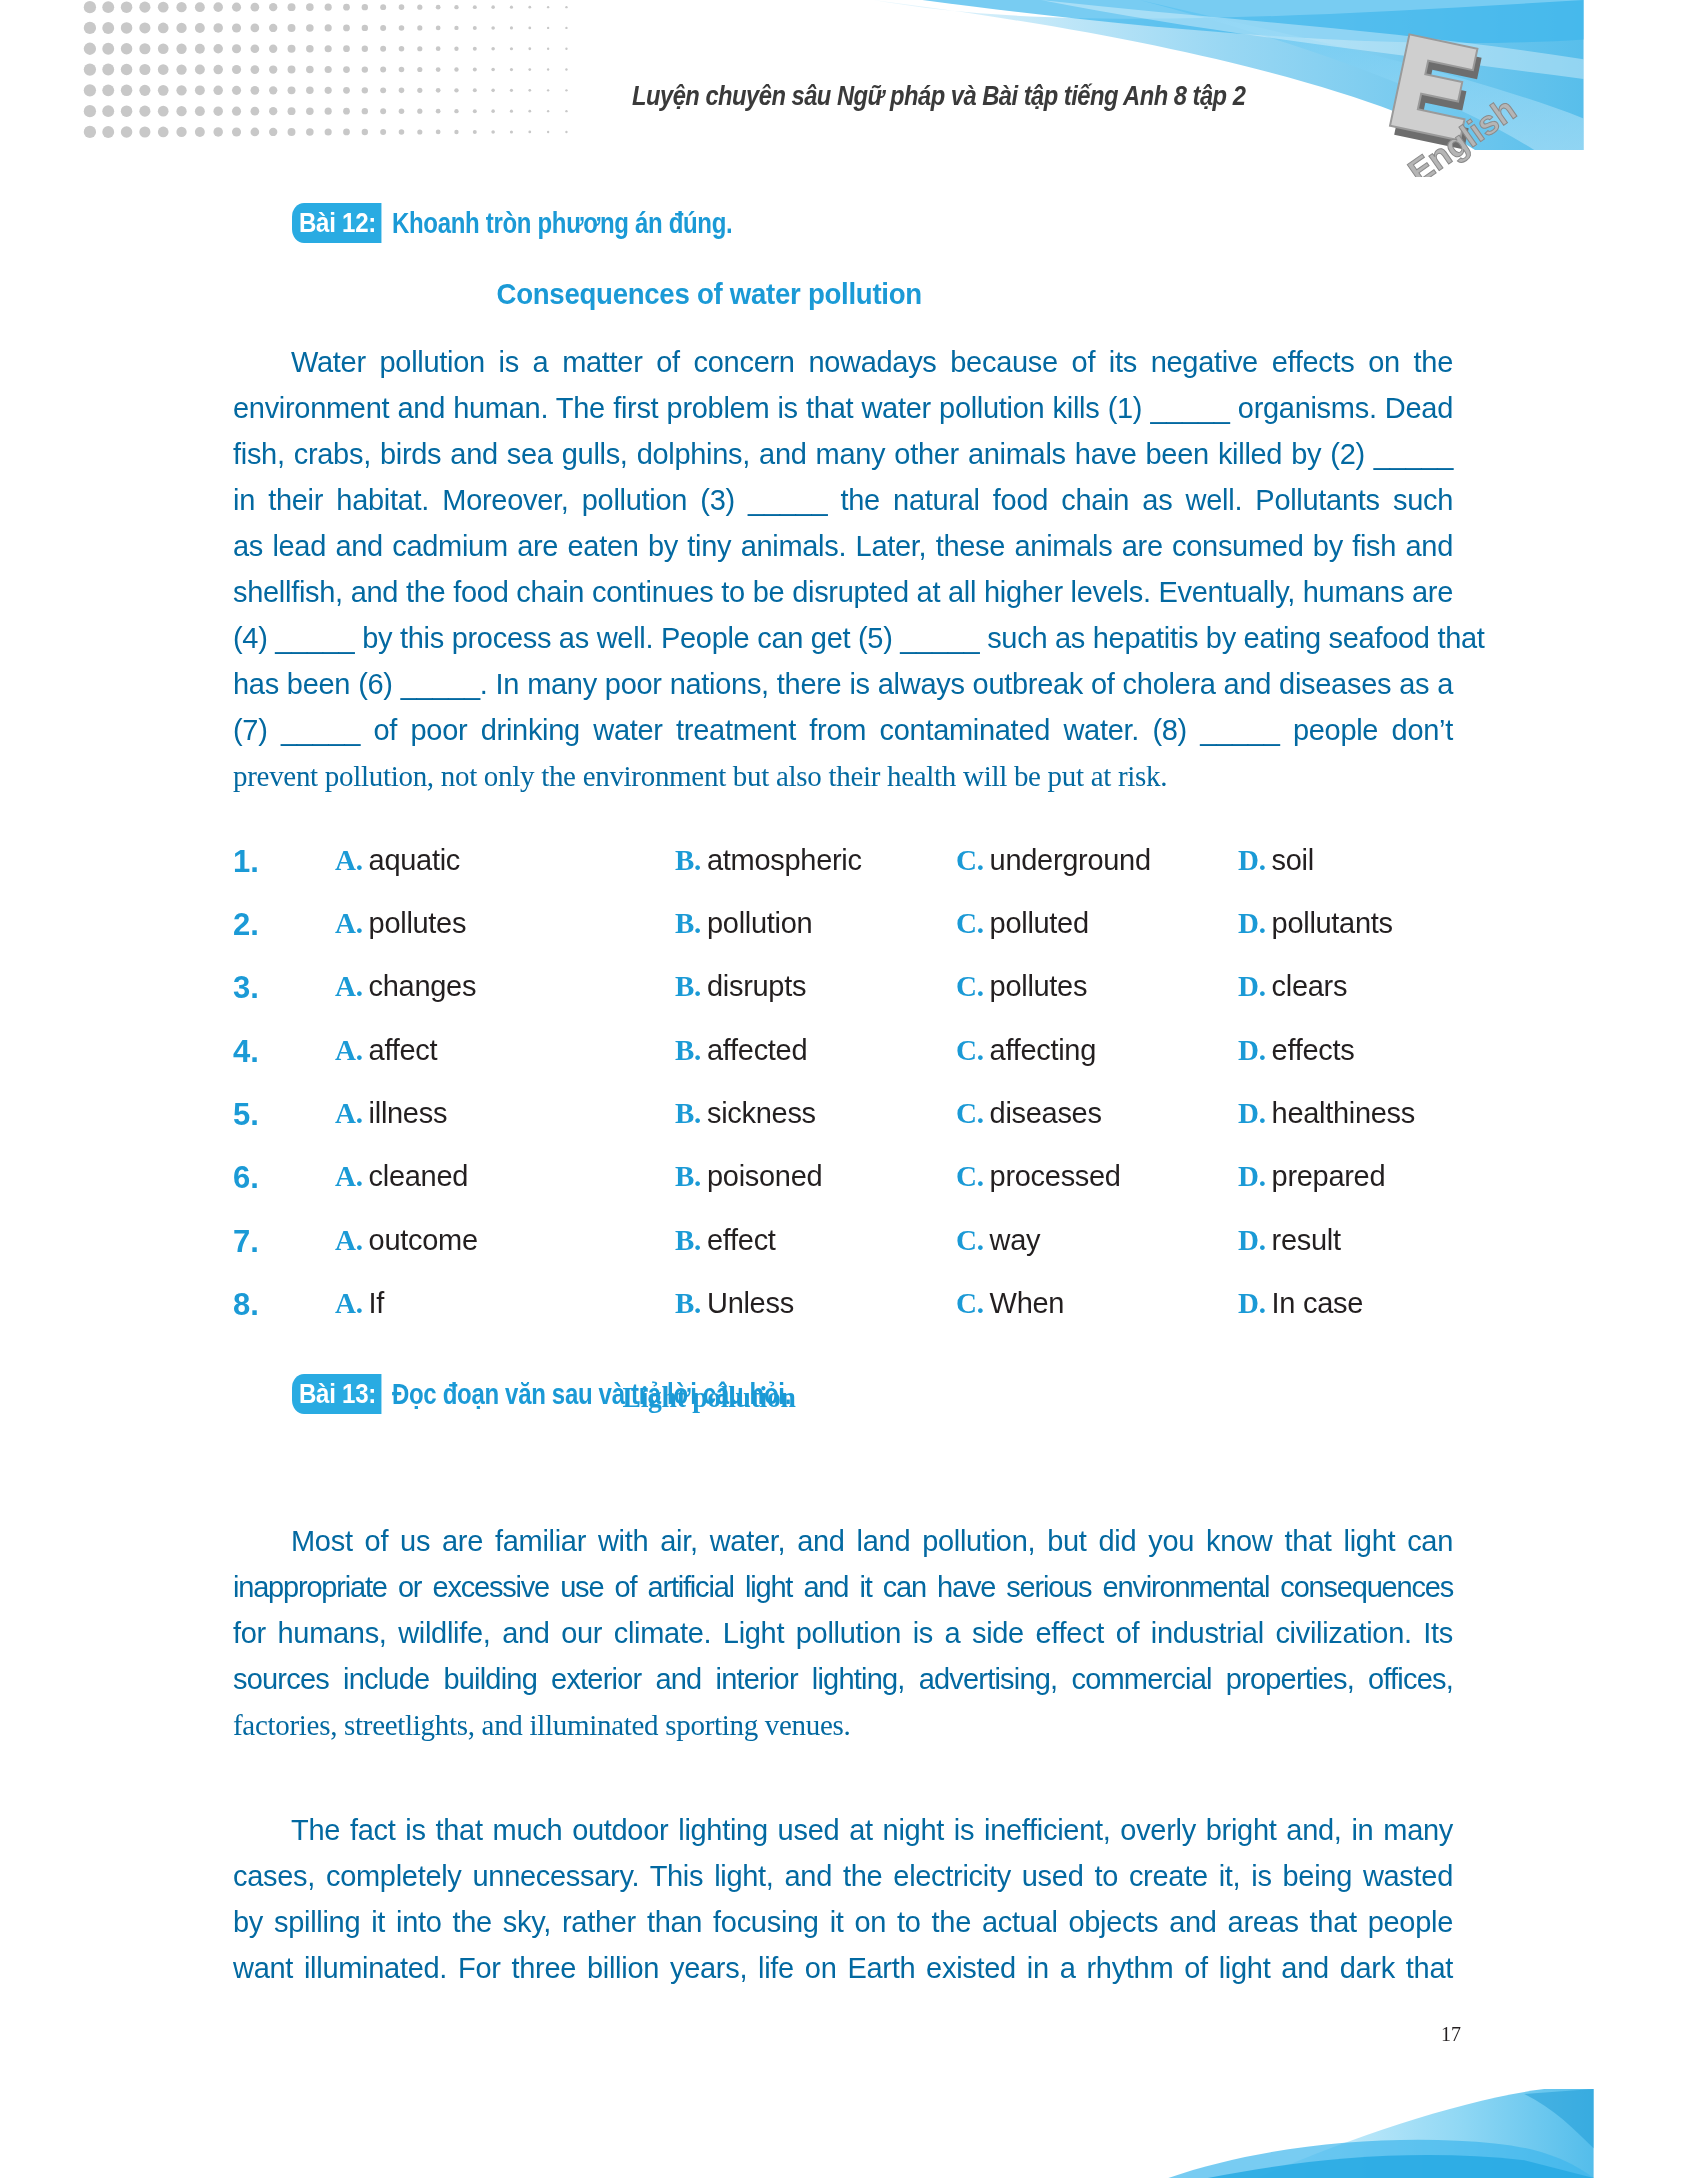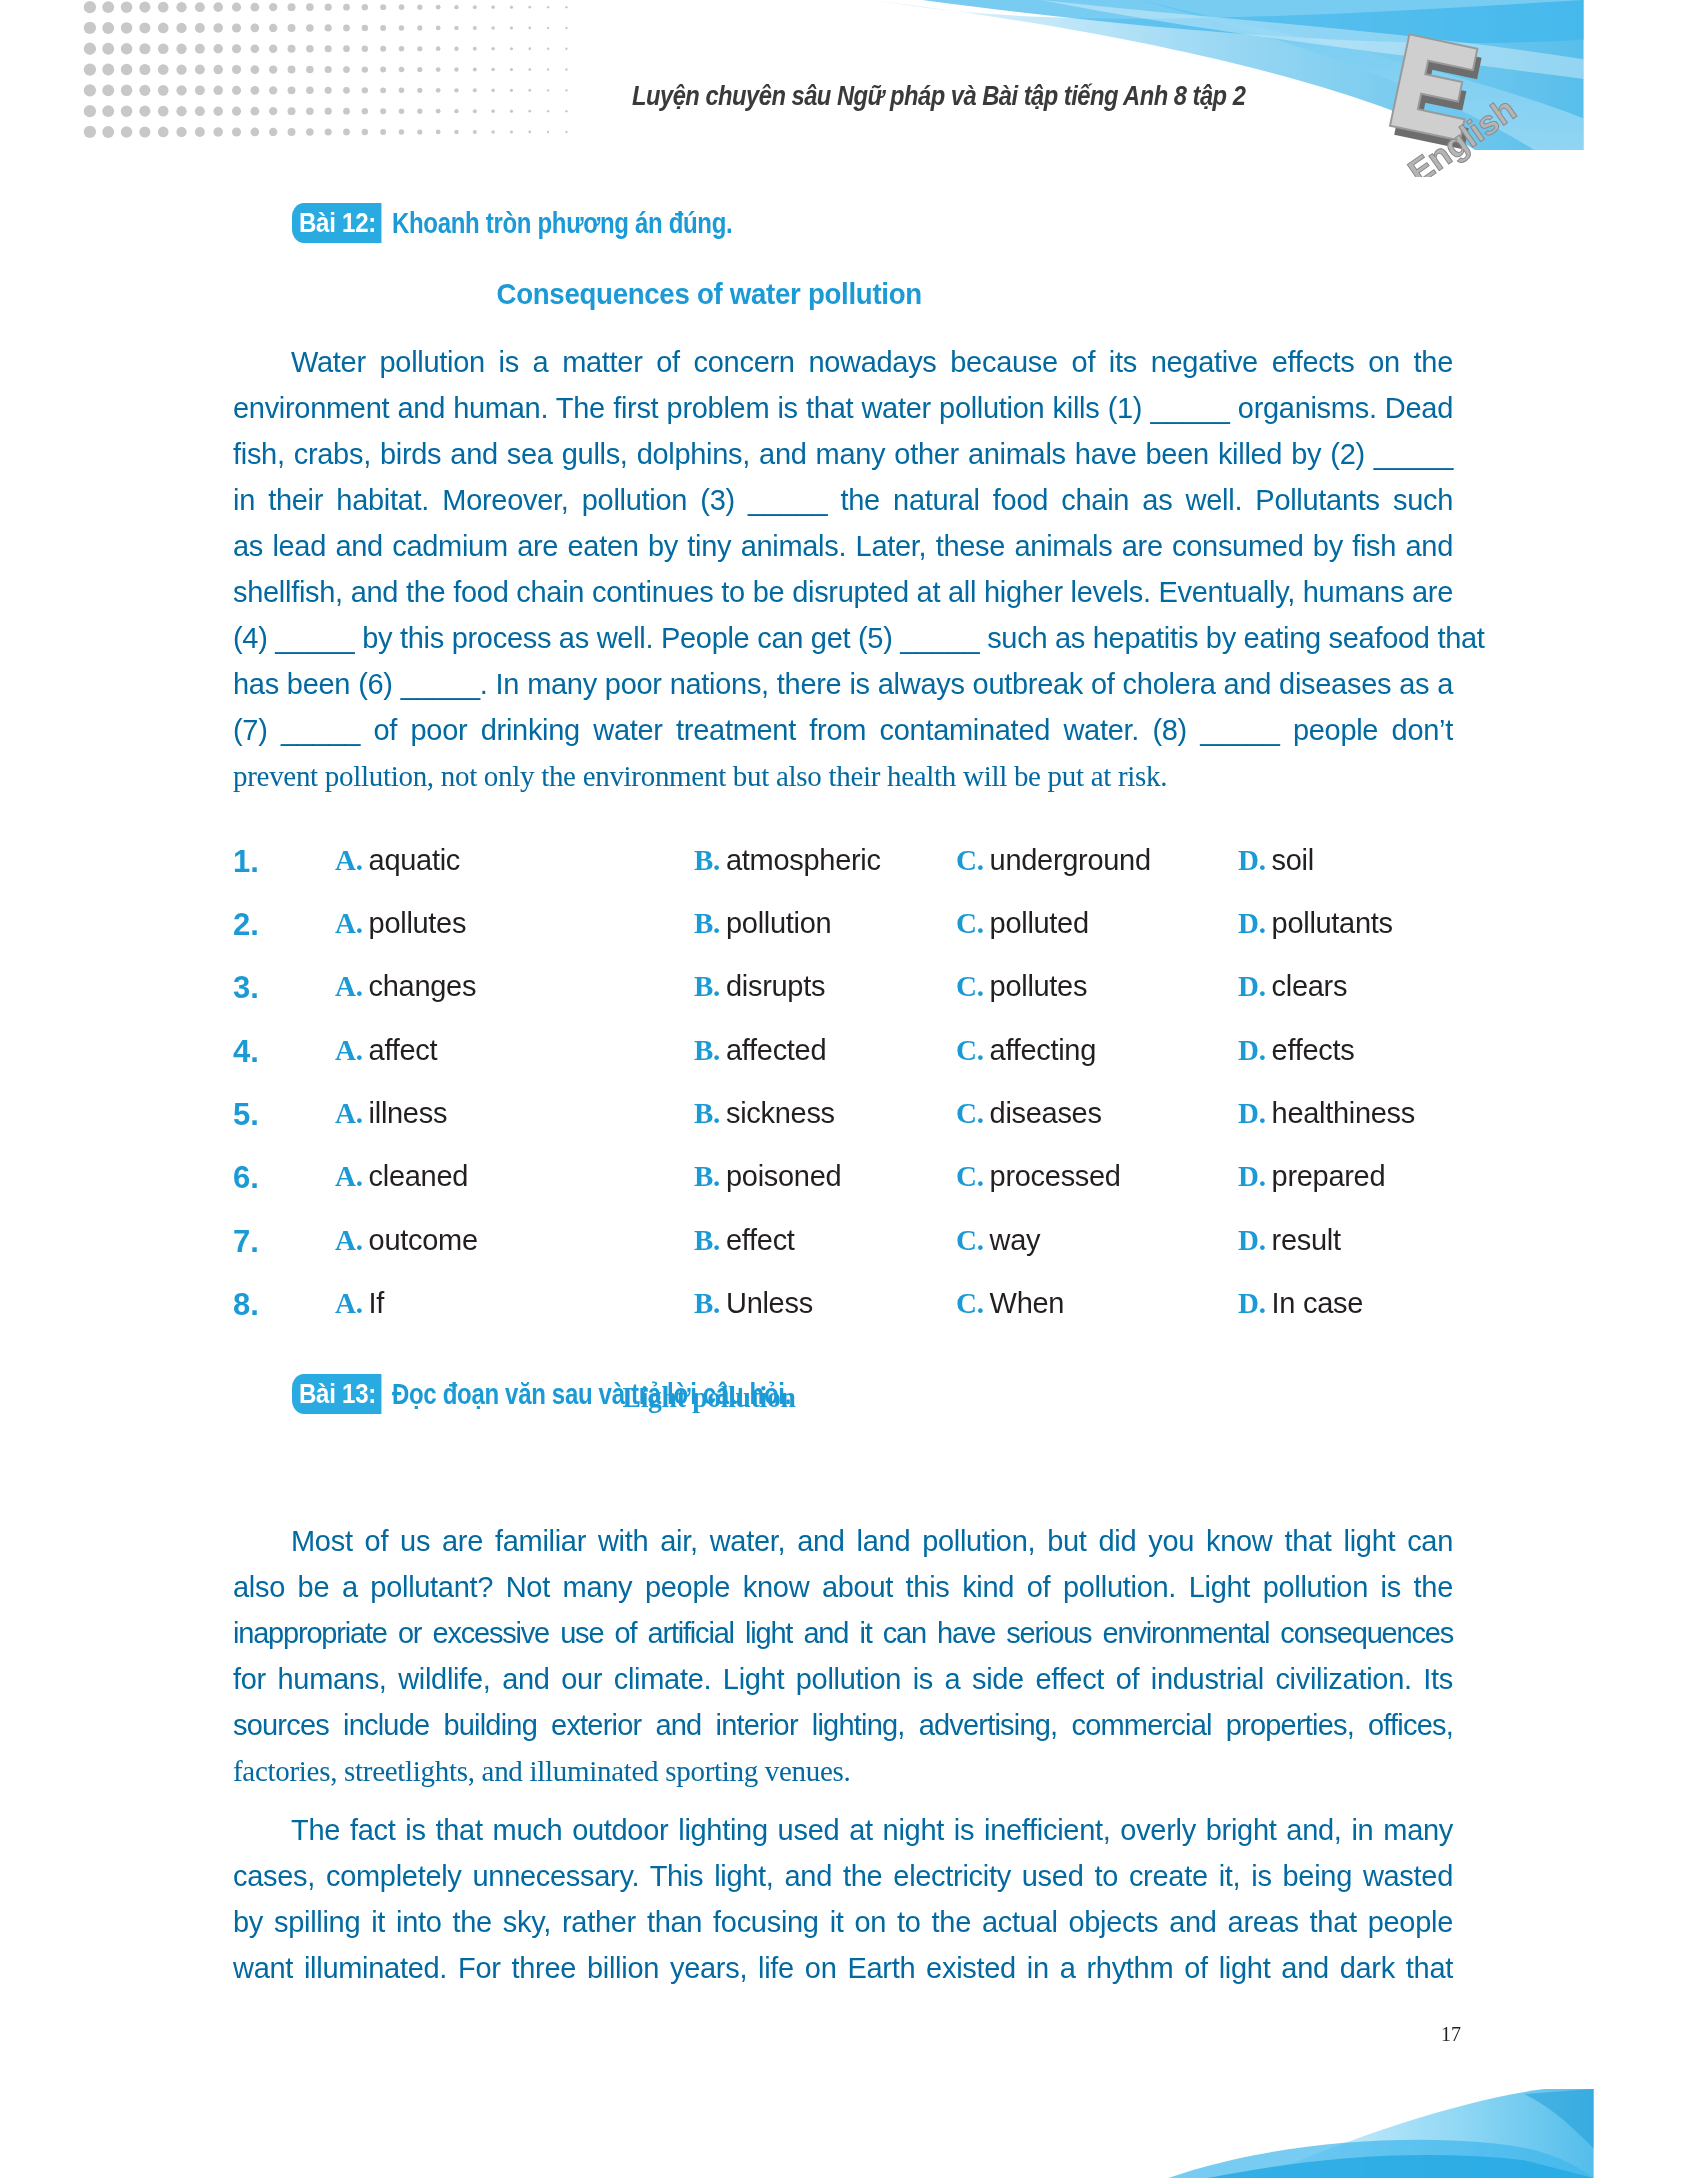--- a/index.html
+++ b/index.html
@@ -28,21 +28,21 @@
   .para .line { display: block; white-space: nowrap; text-align: justify; text-align-last: justify; height: 46px; }
   .para .line.last { text-align-last: left; font-family: Liberation Serif, serif; }
   .para .line.indent { padding-left: 58px; }
 
   
   .answers { position: absolute; left: 0; top: 0; }
   .q-row { position: absolute; left: 0; height: 40px; width: 1683px; }
   .q-num { position: absolute; left: 233px; color: #1b9ad6; font-size: 31px; font-weight: bold; }
   .opt { position: absolute; font-size: 29px; color: #231f20; white-space: nowrap; letter-spacing: -0.3px; }
   .opt-letter { color: #1b9ad6; font-family: "Liberation Serif", "DejaVu Serif", serif; font-weight: bold; font-size: 29px; margin-right: 6px; }
-  .opt.a { left: 335px; } .opt.b { left: 675px; margin-left: 19px; } .opt.c { left: 956px; } .opt.d { left: 1238px; }
+  .opt.a { left: 335px; } .opt.b { left: 675px; } .opt.c { left: 956px; } .opt.d { left: 1238px; }
 
   .page-number { position: absolute; left: 1441px; top: 2023px; font-family: "Liberation Serif", "DejaVu Serif", serif; font-size: 20px; color: #231f20; }
   .footer-band { position: absolute; left: 1168px; top: 2089px; width: 426px; height: 89px; overflow: hidden; }
 </style>
 </head>
 <body>
 
 <svg class="dots" viewBox="0 0 540 150" xmlns="http://www.w3.org/2000/svg">
   <g fill="#c8c8c8" id="dotgrid">
       <circle cx="11" cy="7" r="6.2"></circle>
@@ -350,21 +350,20 @@
   <span class="ex-pill">Bài 13:</span>
   <span class="ex-text">Đọc đoạn văn sau và trả lời câu hỏi.</span>
 </div>
 
 <div class="section-title" style="top:1380px;font-family:Liberation Serif, serif;">
   <span>Light pollution</span>
 </div>
 
 <div class="para" style="top:1518px;">
   <span class="line indent">Most of us are familiar with air, water, and land pollution, but did you know that light can</span>
-  <span class="line">also be a pollutant? Not many people know about this kind of pollution. Light pollution is the</span>
   <span class="line" style="letter-spacing:-1.2px;">inappropriate or excessive use of artificial light and it can have serious environmental consequences</span>
   <span class="line">for humans, wildlife, and our climate. Light pollution is a side effect of industrial civilization. Its</span>
   <span class="line" style="letter-spacing:-0.8px;">sources include building exterior and interior lighting, advertising, commercial properties, offices,</span>
   <span class="line last">factories, streetlights, and illuminated sporting venues.</span>
 </div>
 
 <div class="para" style="top:1807px;">
   <span class="line indent">The fact is that much outdoor lighting used at night is inefficient, overly bright and, in many</span>
   <span class="line">cases, completely unnecessary. This light, and the electricity used to create it, is being wasted</span>
   <span class="line">by spilling it into the sky, rather than focusing it on to the actual objects and areas that people</span>

